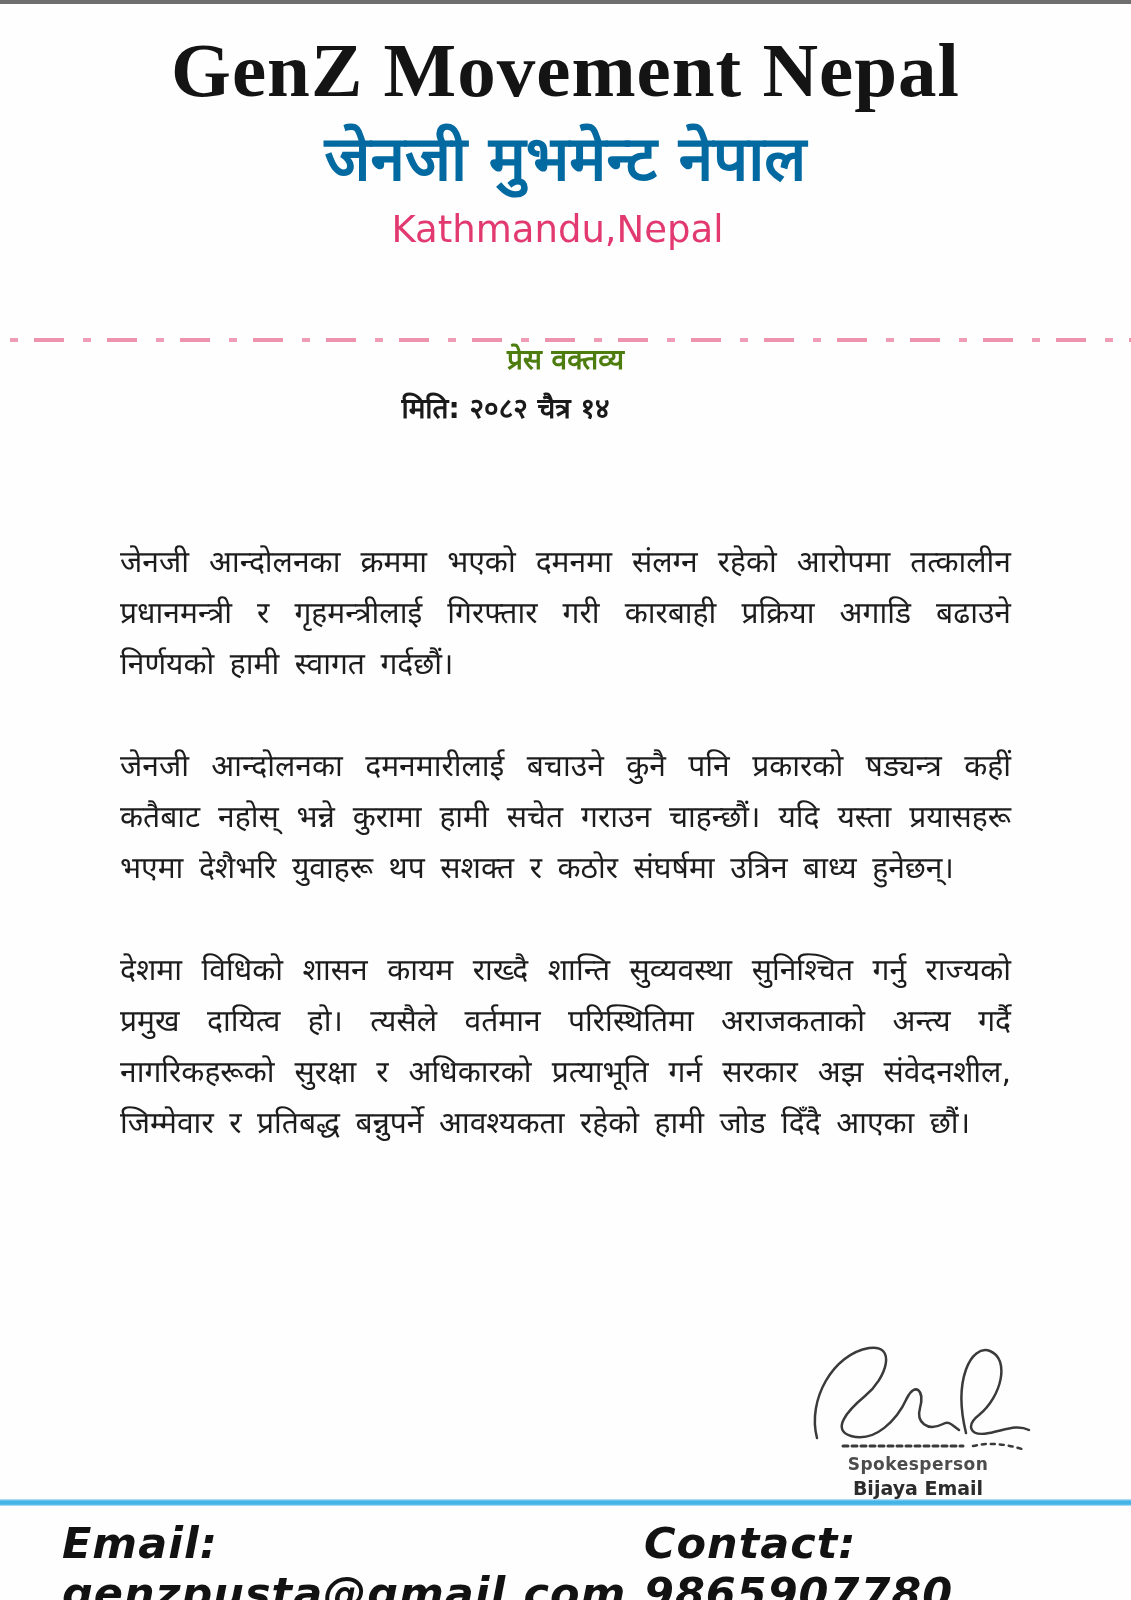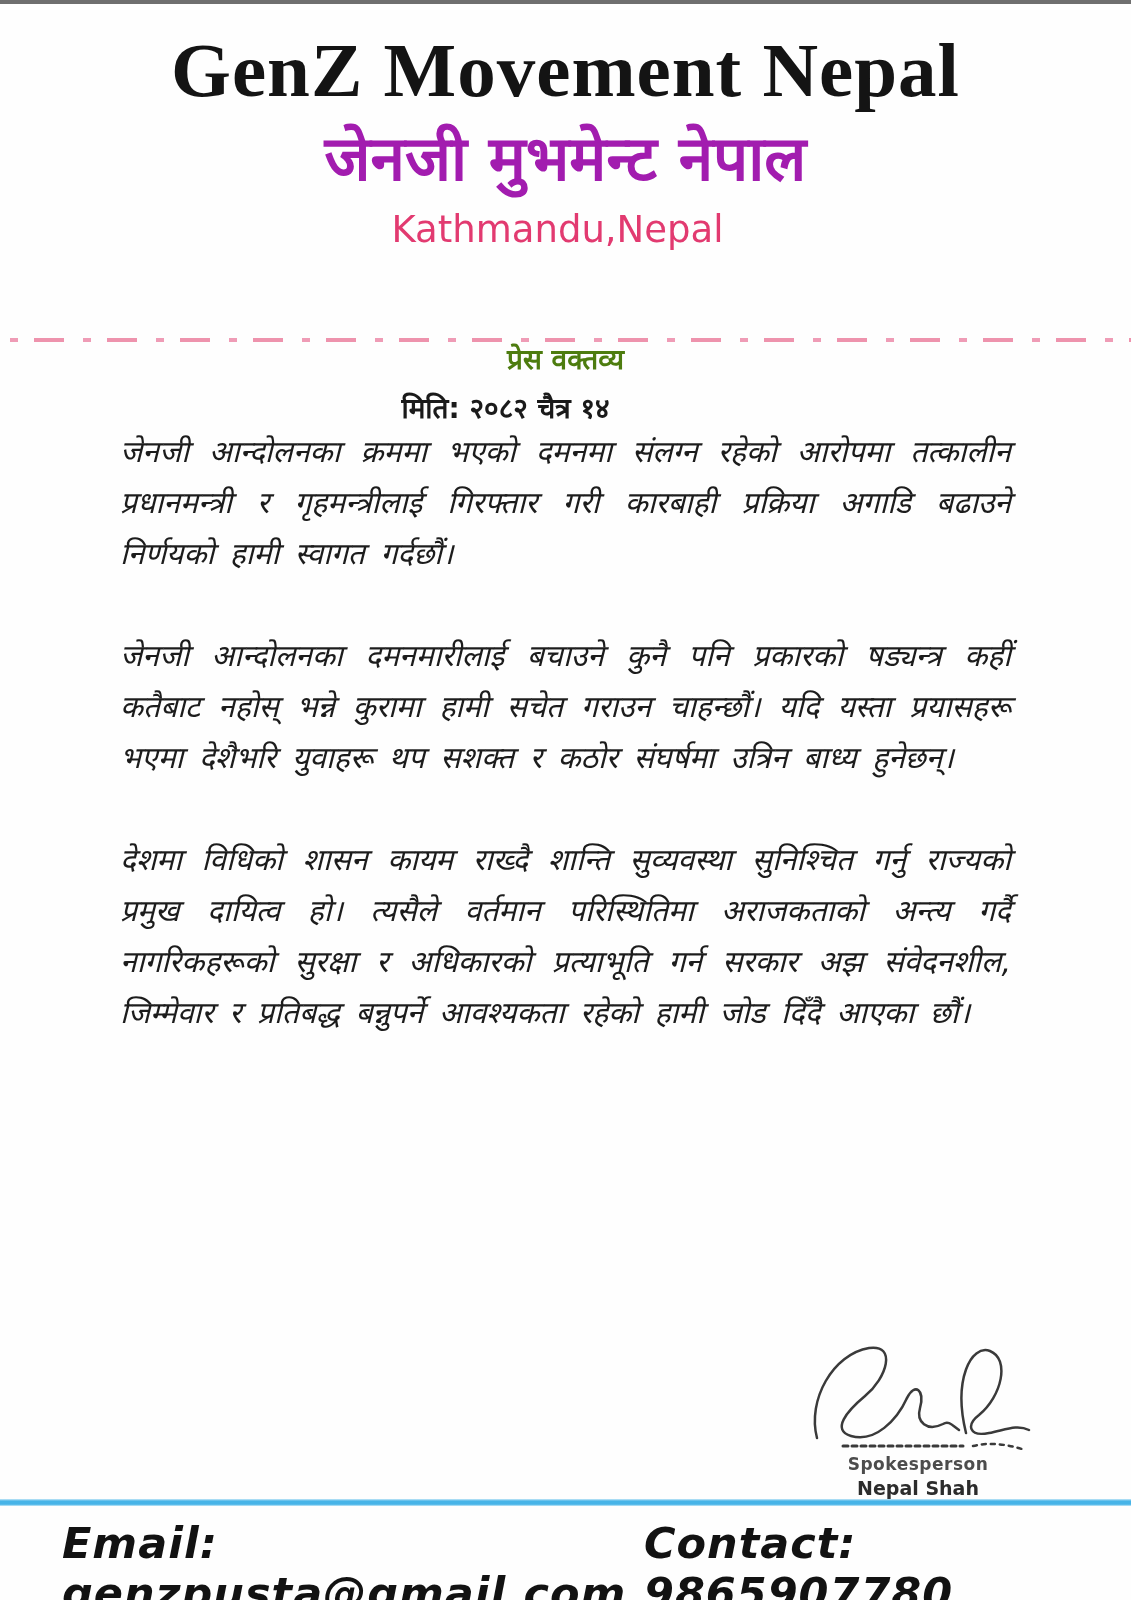--- a/index.html
+++ b/index.html
@@ -22,21 +22,21 @@
     font-weight:600;
     font-size:77px;
     letter-spacing:1px;
     color:#141414;
     line-height:1.05;
     margin:0;
   }
   .title-np{
     font-size:62px;
     font-weight:700;
-    color:#a21caf;
+    color:#0369a1;
     line-height:1.15;
     margin:12px 0 0 0;
   }
   .location{
     font-size:37px;
     font-weight:500;
     color:#e23a70;
     margin:14px 16px 0 0;
   }
   .pink-divider{
@@ -59,22 +59,22 @@
   }
   .date-line{
     margin-top:11px;
     padding-right:120px;
     text-align:center;
     font-size:28px;
     font-weight:700;
     color:#1a1a1a;
   }
   .doc-body{
+    margin-top:110px;
     padding:0 120px;
-    font-style:italic;
   }
   .doc-body p{
     margin:0 0 51px 0;
     font-size:30px;
     line-height:51px;
     font-weight:500;
     color:#1c1c1c;
     text-align:justify;
     word-spacing:6px;
   }
@@ -149,21 +149,21 @@
     <svg class="signature-scribble" width="230" height="130" viewBox="0 0 230 130" fill="none" xmlns="http://www.w3.org/2000/svg">
       <g stroke="#3a3a3a" stroke-width="2.5" stroke-linecap="round" fill="none">
         <path d="M14,100 C4,62 30,16 66,10 C94,6 84,40 62,58 C44,73 28,92 48,98 C72,105 94,82 104,60"></path>
         <path d="M104,60 C112,44 122,52 117,70 C113,84 124,94 140,86 C146,82 150,88 156,92"></path>
         <path d="M163,95 C150,42 168,6 187,13 C207,21 199,58 176,77 C163,87 166,99 186,95 C202,92 214,86 226,92"></path>
         <path d="M40,108 L160,108" stroke-dasharray="5 4" stroke-width="3"></path>
         <path d="M170,108 C186,104 204,106 222,112" stroke-dasharray="4 5" stroke-width="2.5"></path>
       </g>
     </svg>
     <div class="sig-role">Spokesperson</div>
-    <div class="sig-name">Nepal Shah</div>
+    <div class="sig-name">Bijaya Email</div>
   </div>
 
   <div class="footer-line"></div>
 
   <div class="footer-row">
     <span>Email: genzpusta@gmail.com</span>
     <span>Contact: 9865907780</span>
   </div>
 
 </div>

